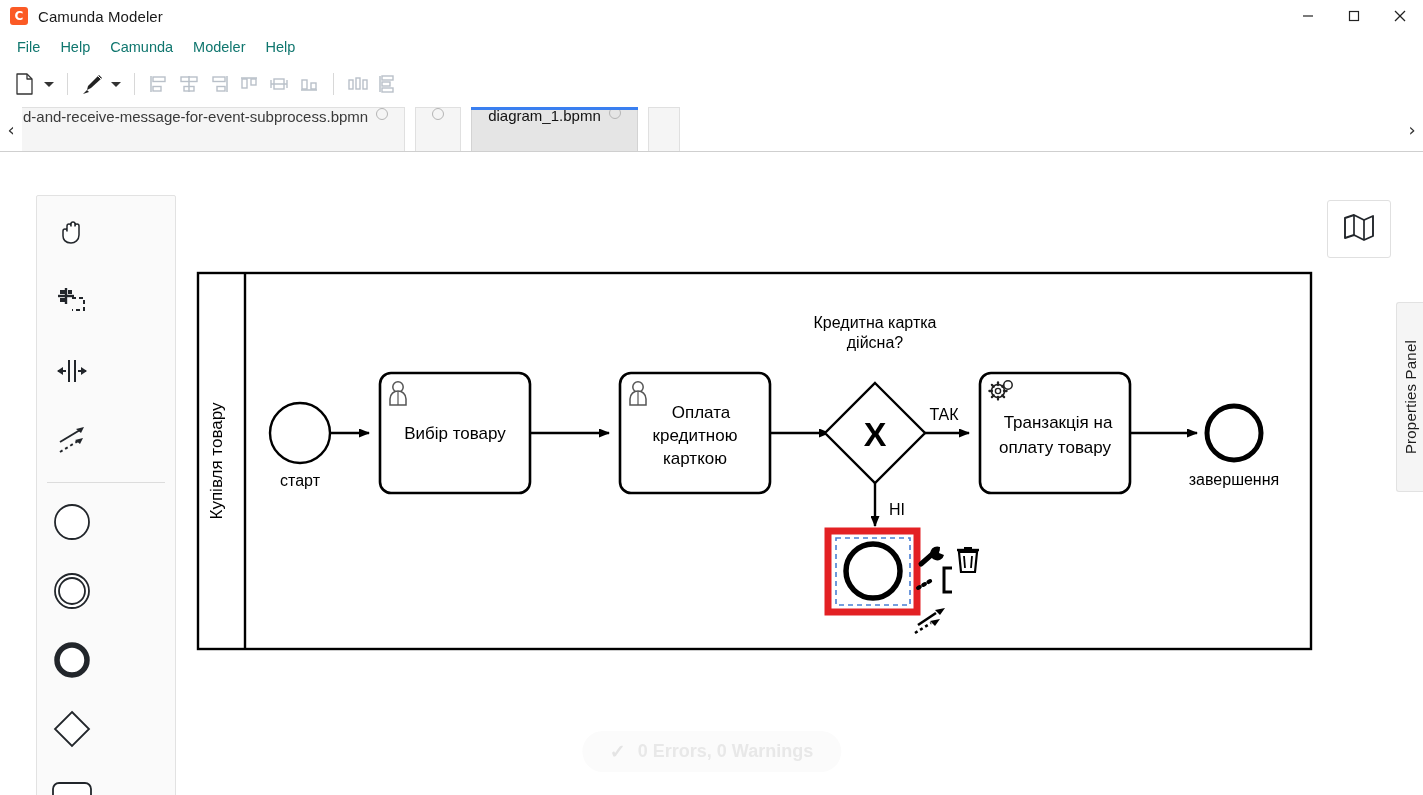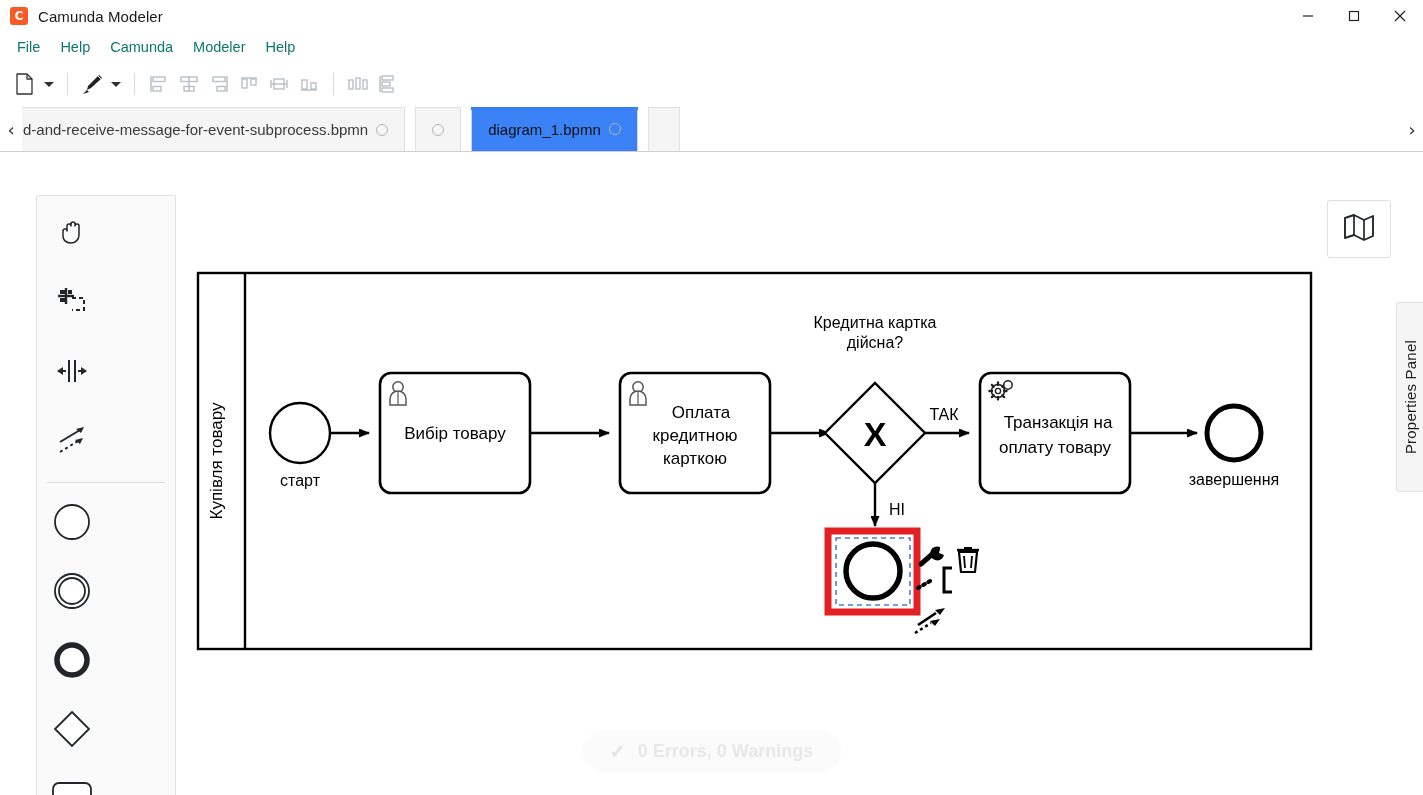--- a/index.html
+++ b/index.html
@@ -65,29 +65,29 @@
     position: relative; padding: 0 0 0 0; background: #ffffff;
     border-bottom: 1px solid #cfcfcf;
   }
   .tab-scroll-btn {
     width: 22px; height: 44px; display: flex; align-items: center; justify-content: center;
     font-size: 18px; color: #333; cursor: default; flex: 0 0 auto;
     font-family: "DejaVu Sans", sans-serif;
   }
   .tabs-area { display: flex; align-items: flex-end; height: 46px; flex: 1 1 auto; overflow: hidden; }
   .tab {
-    height: 44px; display: flex; align-items: center; gap: 8px;
+    height: 44px; display: flex; align-items: flex-start; gap: 8px;
     padding: 0 16px; background: #f5f5f5; border: 1px solid #e0e0e0;
     border-bottom: none; font-size: 15px; color: #3a3a3a;
     cursor: default; position: relative; white-space: nowrap;
     margin-right: 10px; flex: 0 0 auto;
   }
   .tab.first { margin-left: -16px; }
   .tab.active {
-    background: #3b82f6; color: #111; border-color: #d3d3d3;
+    background: #e5e5e5; color: #111; border-color: #d3d3d3;
     border-top: none; box-shadow: none;
   }
   .tab.active::before {
     content: ""; position: absolute; left: -1px; right: -1px; top: 0; height: 3px;
     background: #3a7ff0;
   }
   .tab .dot {
     width: 12px; height: 12px; border-radius: 50%;
     border: 1.4px solid #b5b5b5; display: inline-block; flex: 0 0 auto;
   }

